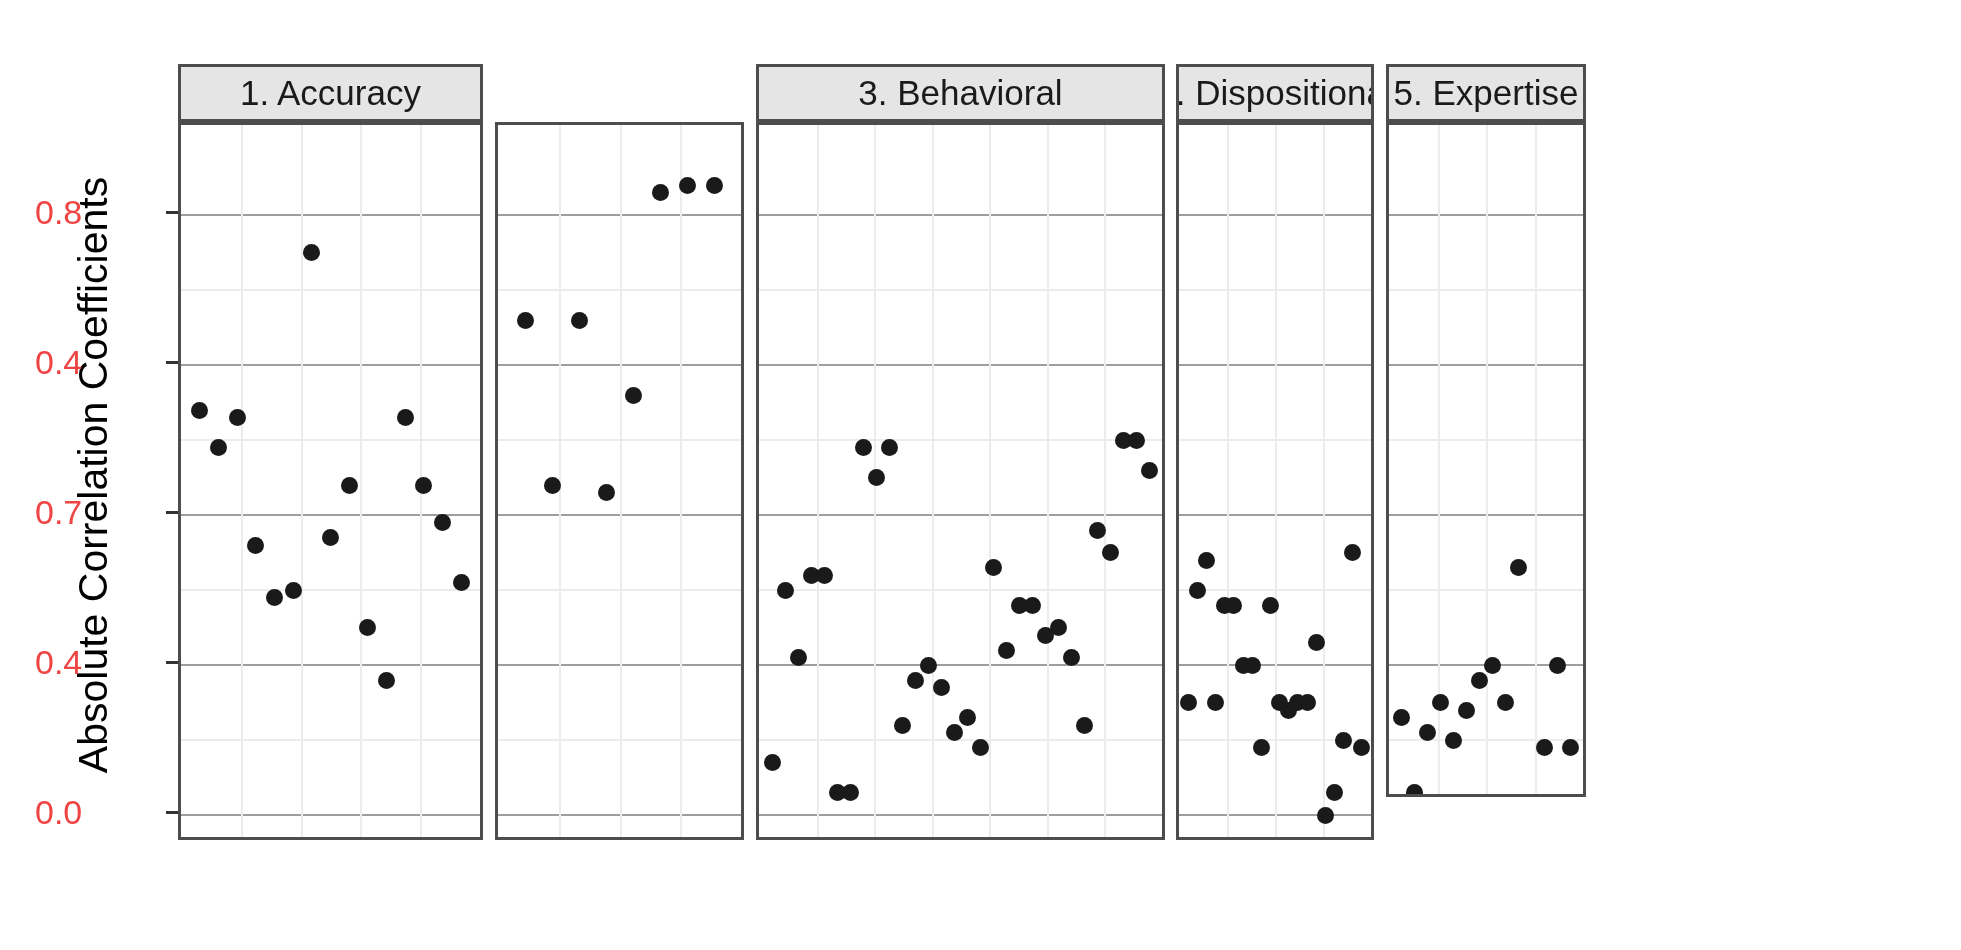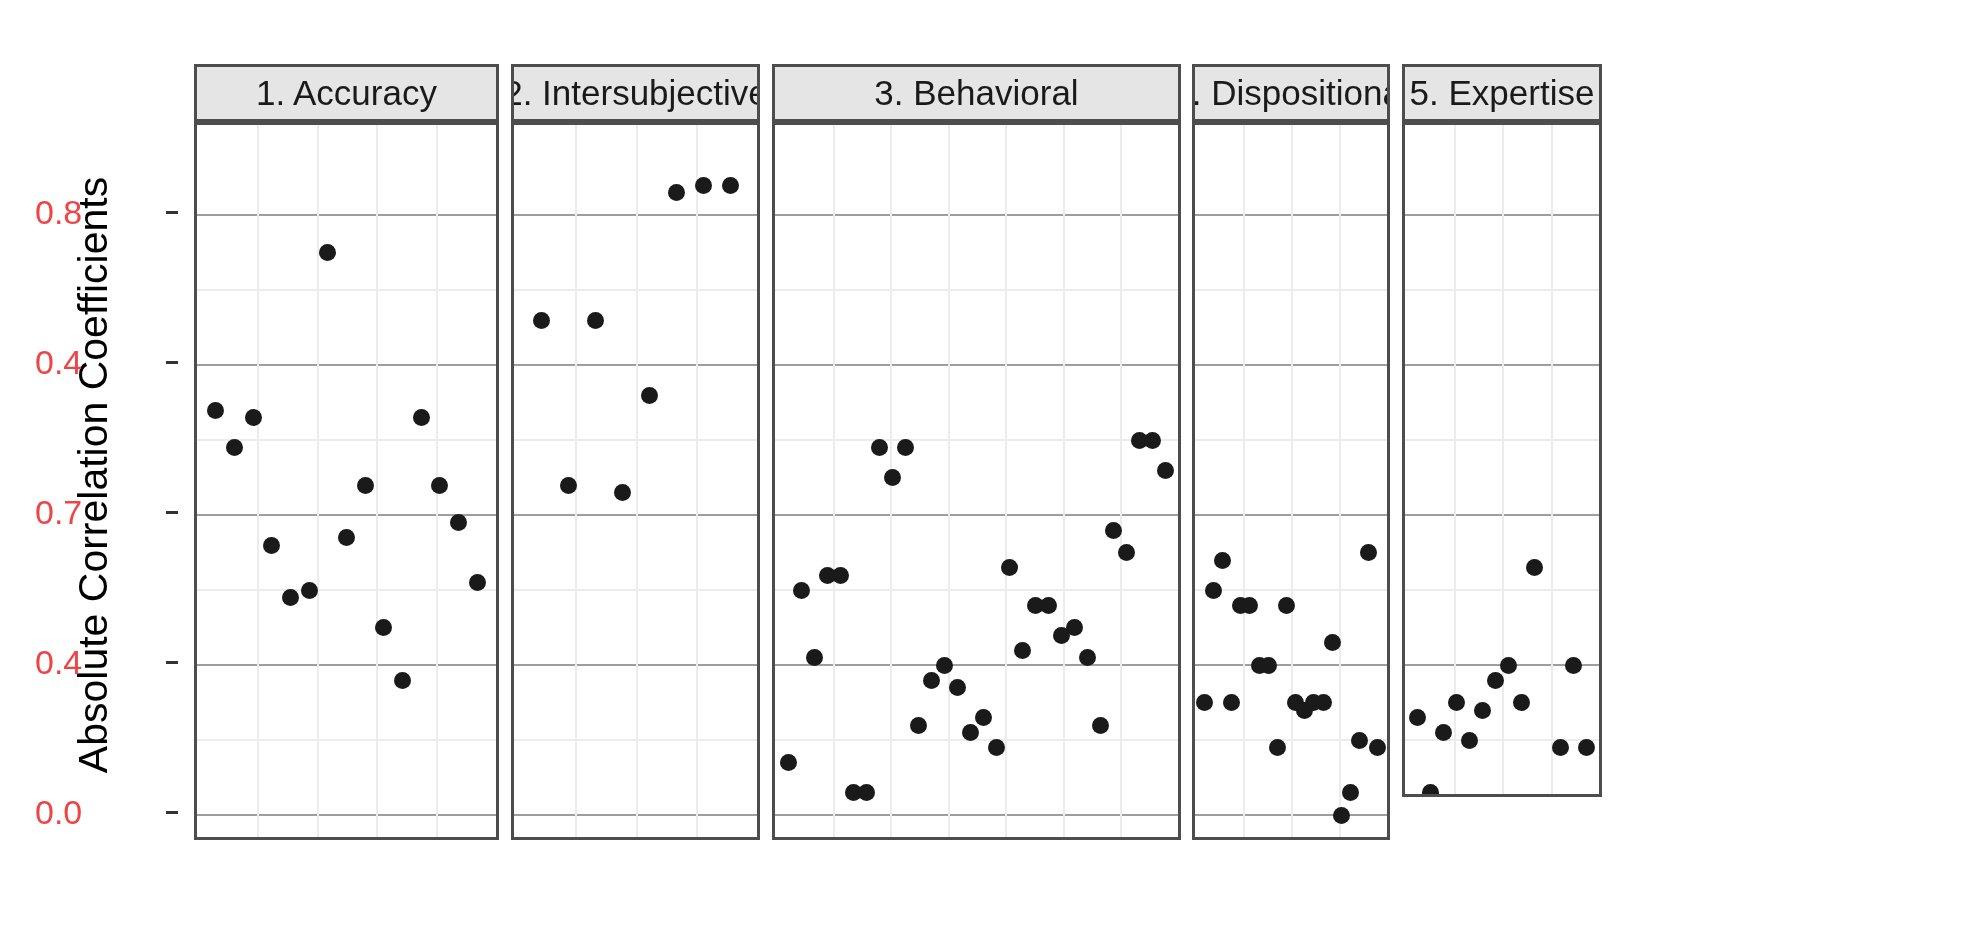--- a/index.html
+++ b/index.html
@@ -68,21 +68,20 @@
     left: 166px;
     width: 12px;
     height: 3px;
     background: #333333;
   }
 
   
   .panel {
     position: absolute;
     box-sizing: border-box;
-    margin-left: 16px;
   }
   .panel-strip {
     position: absolute;
     left: 0;
     top: 0;
     right: 0;
     height: 58px;
     background: #e5e5e5;
     border: 3px solid #4d4d4d;
     box-sizing: border-box;
@@ -184,21 +183,20 @@
           <div class="pt" style="left: 168.188px; top: 360px;"></div>
           <div class="pt" style="left: 186.875px; top: 502.5px;"></div>
           <div class="pt" style="left: 205.562px; top: 555px;"></div>
           <div class="pt" style="left: 224.25px; top: 292.5px;"></div>
           <div class="pt" style="left: 242.938px; top: 360px;"></div>
           <div class="pt" style="left: 261.625px; top: 397.5px;"></div>
           <div class="pt" style="left: 280.312px; top: 457.5px;"></div>
         </div>
       </div>
       <div class="panel" style="left: 495px; top: 64px; width: 249px; height: 776px;">
-        <div class="panel-strip">2. Intersubjective</div>
         <div class="panel-body">
           <div class="grid-minor" style="top: 614px;"></div>
           <div class="grid-minor" style="top: 464px;"></div>
           <div class="grid-minor" style="top: 314px;"></div>
           <div class="grid-minor" style="top: 164px;"></div>
           <div class="grid-major" style="top: 689px;"></div>
           <div class="grid-major" style="top: 539px;"></div>
           <div class="grid-major" style="top: 389px;"></div>
           <div class="grid-major" style="top: 239px;"></div>
           <div class="grid-major" style="top: 89px;"></div>

